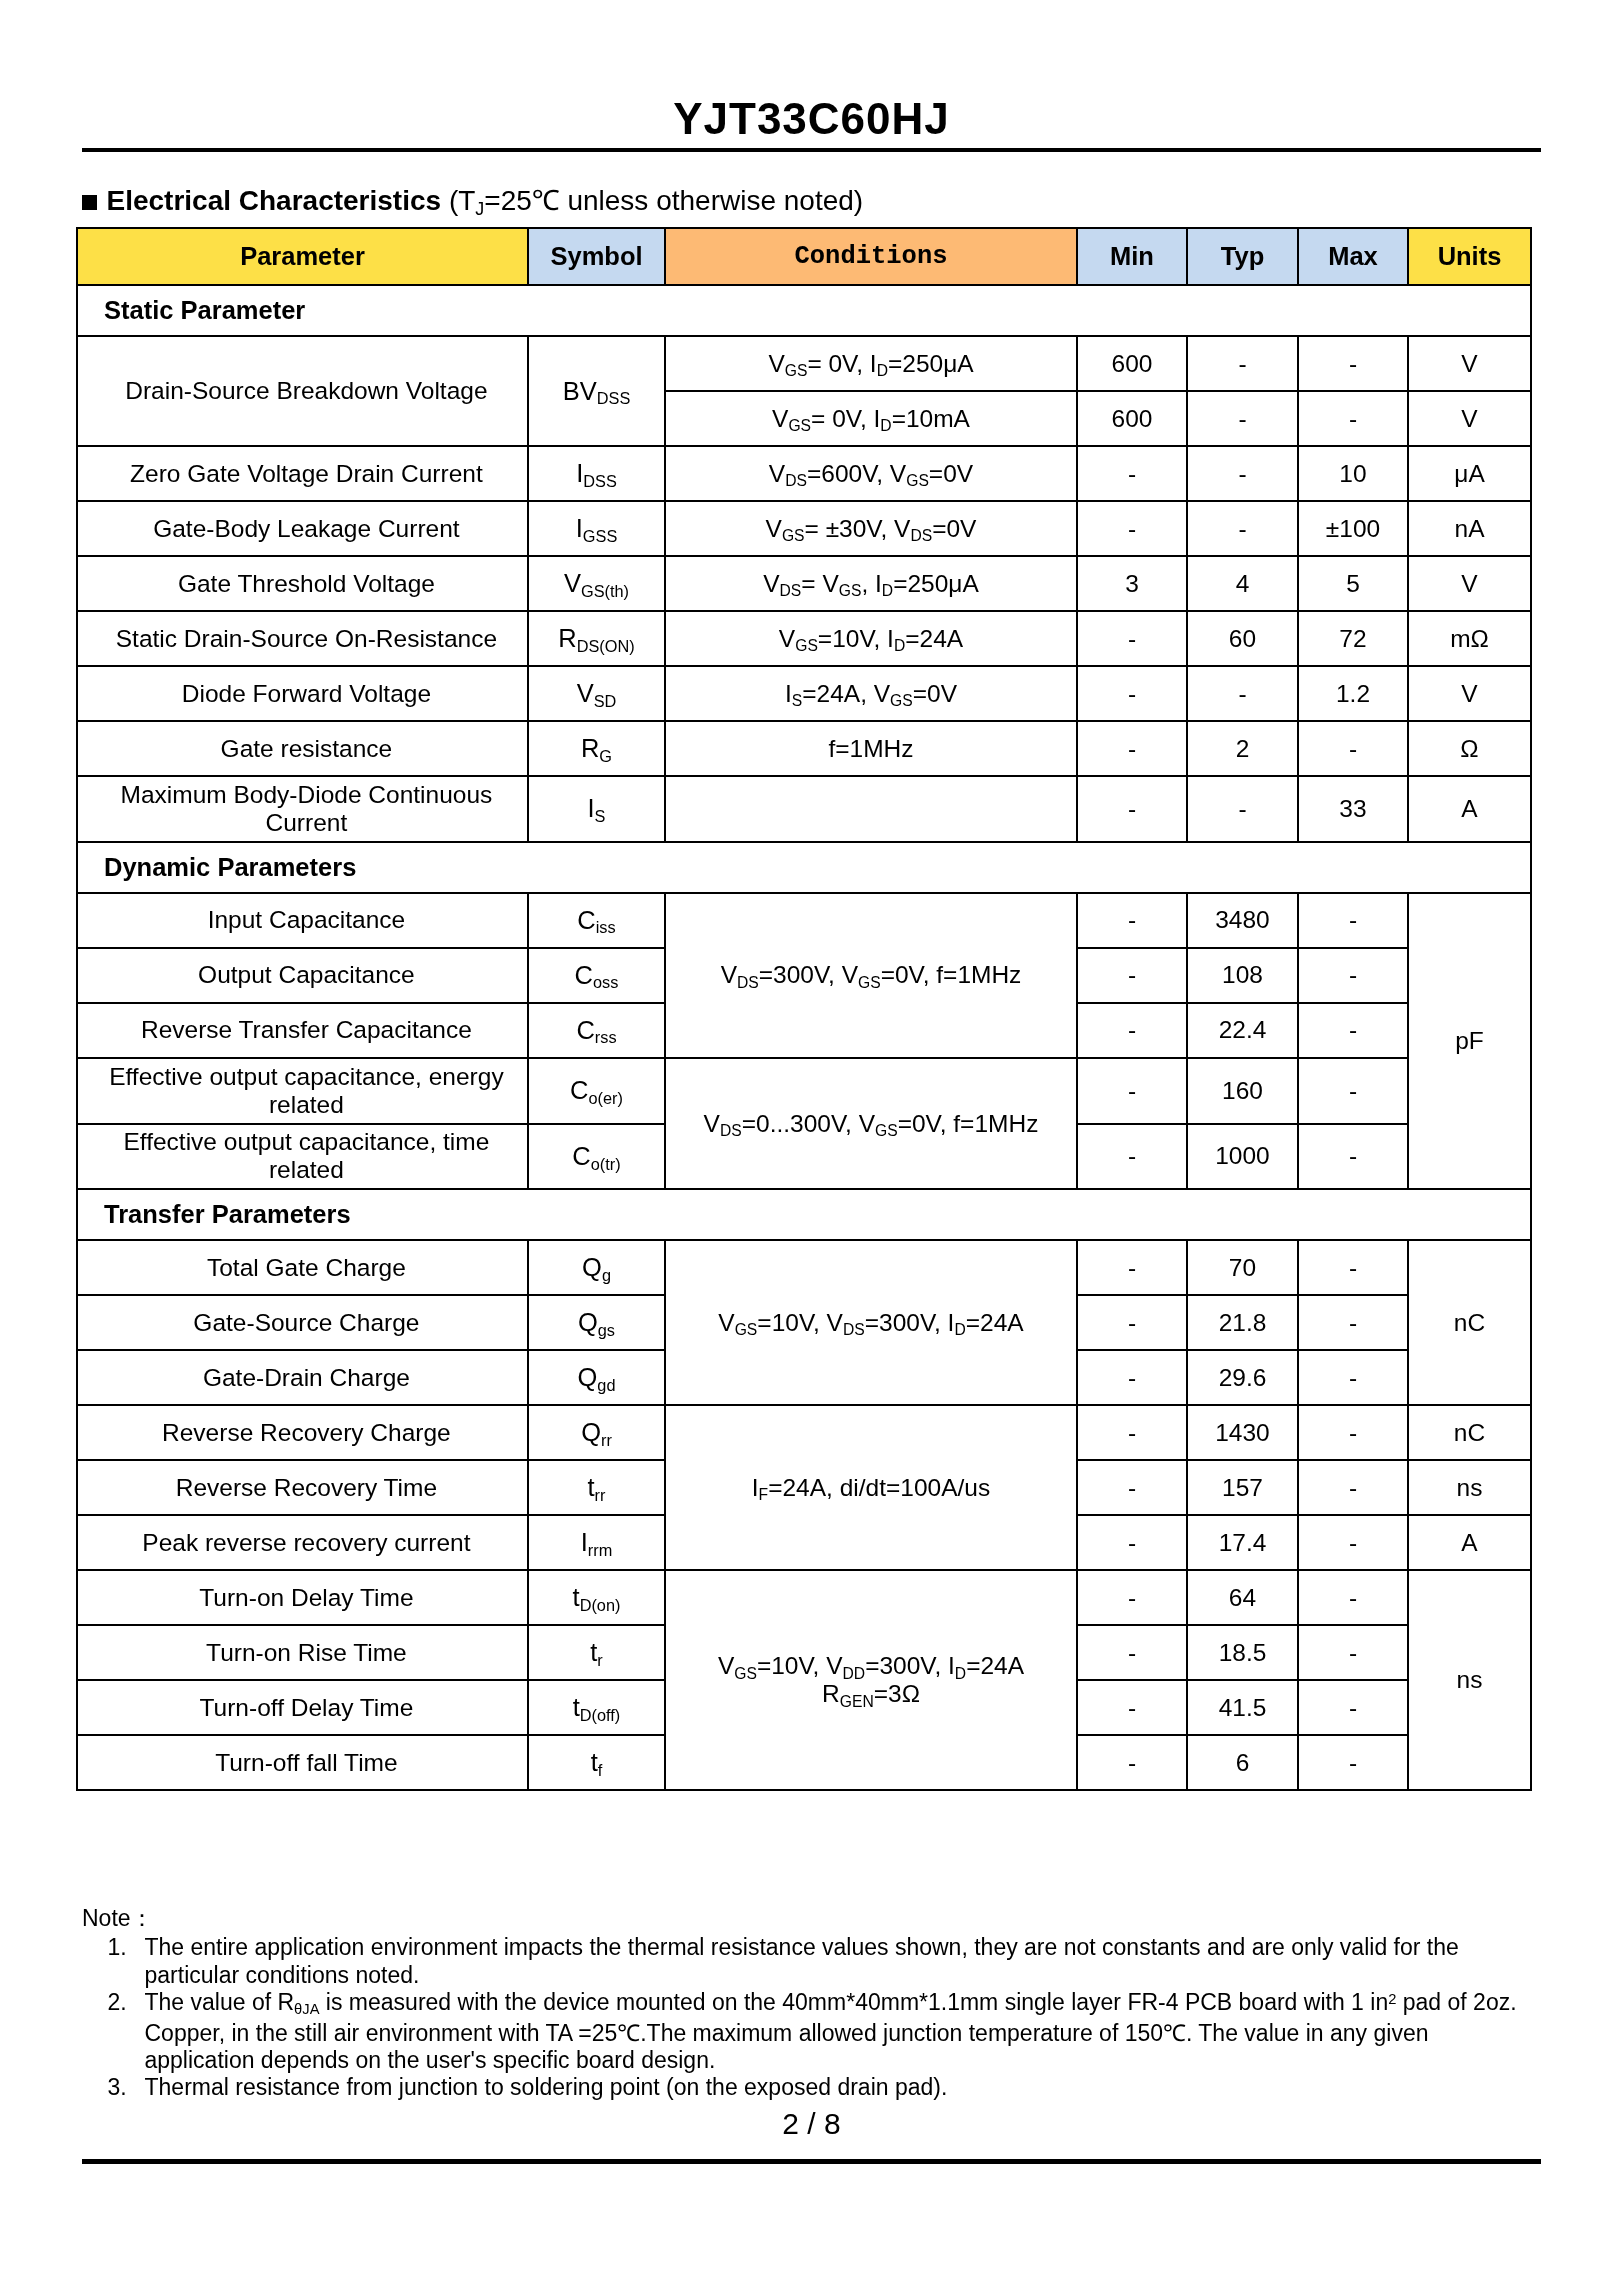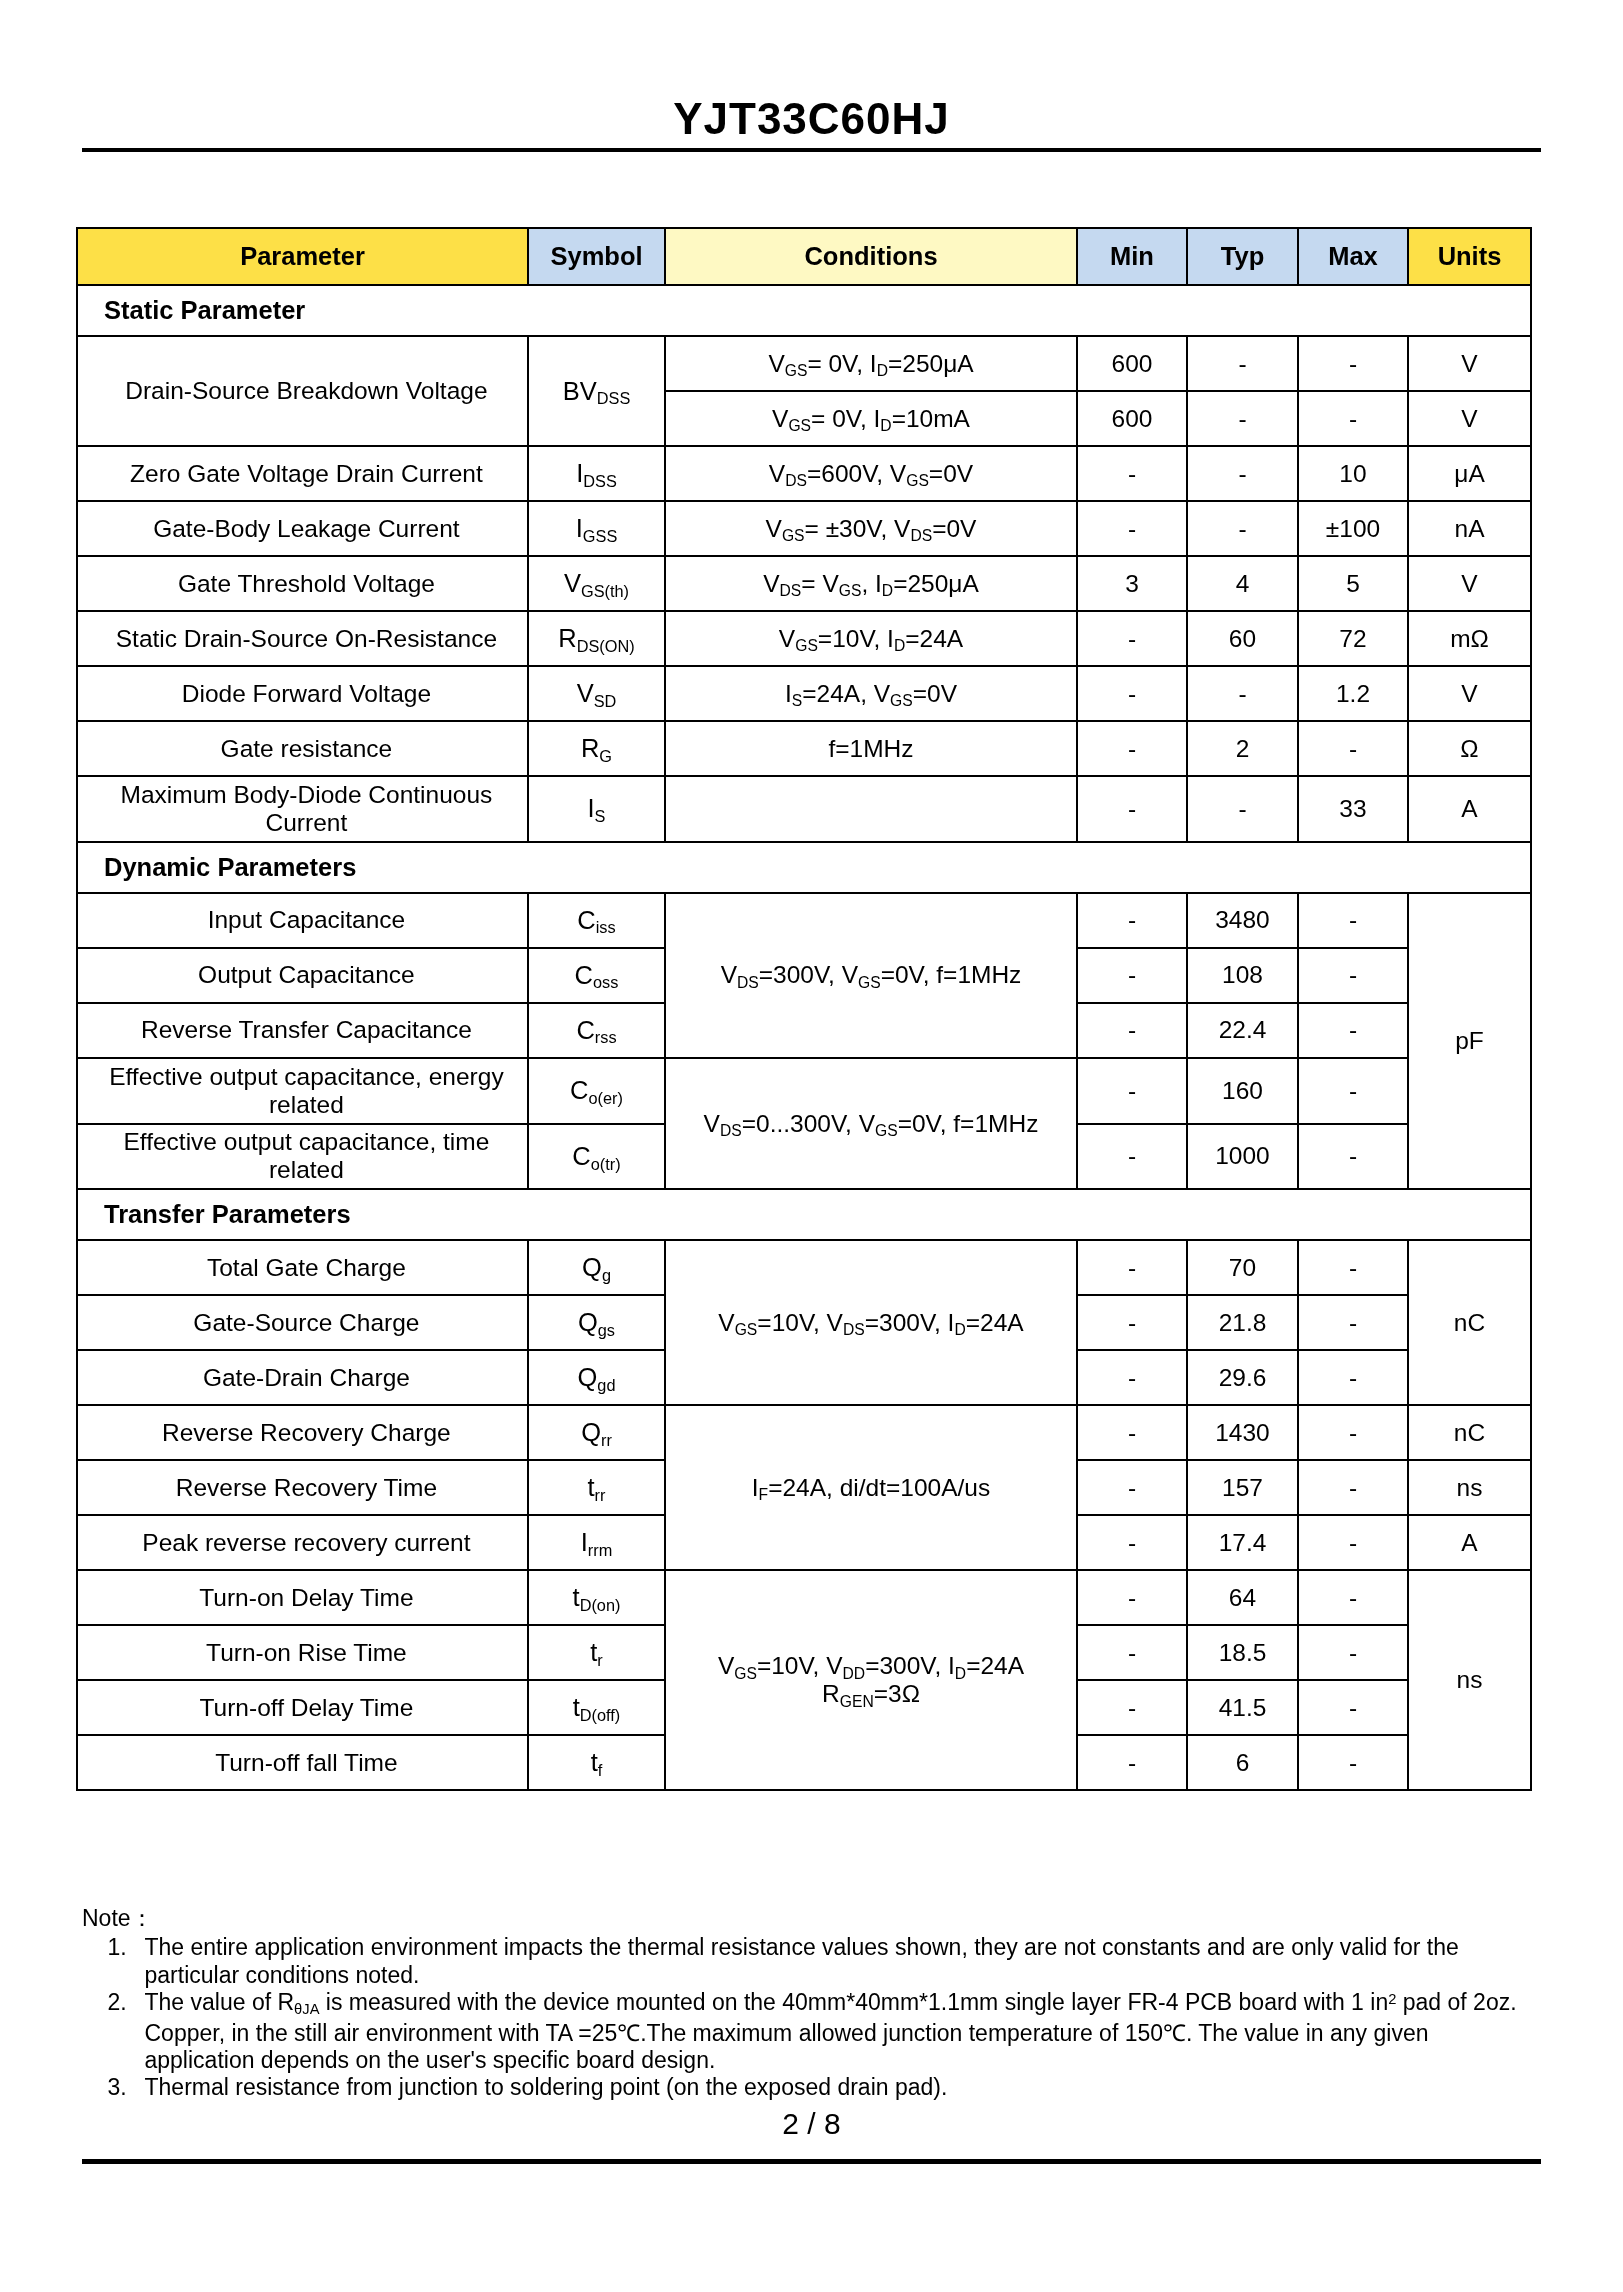--- a/index.html
+++ b/index.html
@@ -59,36 +59,39 @@
   }
 </style>
 </head>
 <body>
 
 <div class="page">
 
   <div class="doc-title">YJT33C60HJ</div>
   <div class="rule rule-top"></div>
 
+  <div class="section-heading">
+    <span class="sq"></span><span class="heading-bold">Electrical Characteristics</span><span> (T<sub>J</sub>=25℃ unless otherwise noted)</span>
+  </div>
 
   <table class="ec-table">
     <colgroup>
       <col style="width:451px">
         <col style="width:137px">
         <col style="width:412px">
       <col style="width:110px">
         <col style="width:111px">
         <col style="width:110px">
         <col style="width:123px">
     </colgroup>
     <thead>
       <tr>
           <th style="background: #fde047;">Parameter</th>
           <th style="background: rgb(197, 217, 240);">Symbol</th>
-          <th style="background: #fef9c3;">Conditions</th>
+          <th style="background: #fdba74; font-family: Liberation Mono, monospace;">Conditions</th>
           <th style="background: rgb(197, 217, 240);">Min</th>
           <th style="background: rgb(197, 217, 240);">Typ</th>
           <th style="background: rgb(197, 217, 240);">Max</th>
           <th style="background: #fde047;">Units</th>
         </tr>
     </thead>
     <tbody>
         <tr class="section">
           <td colspan="7">Static Parameter</td>
         </tr>

